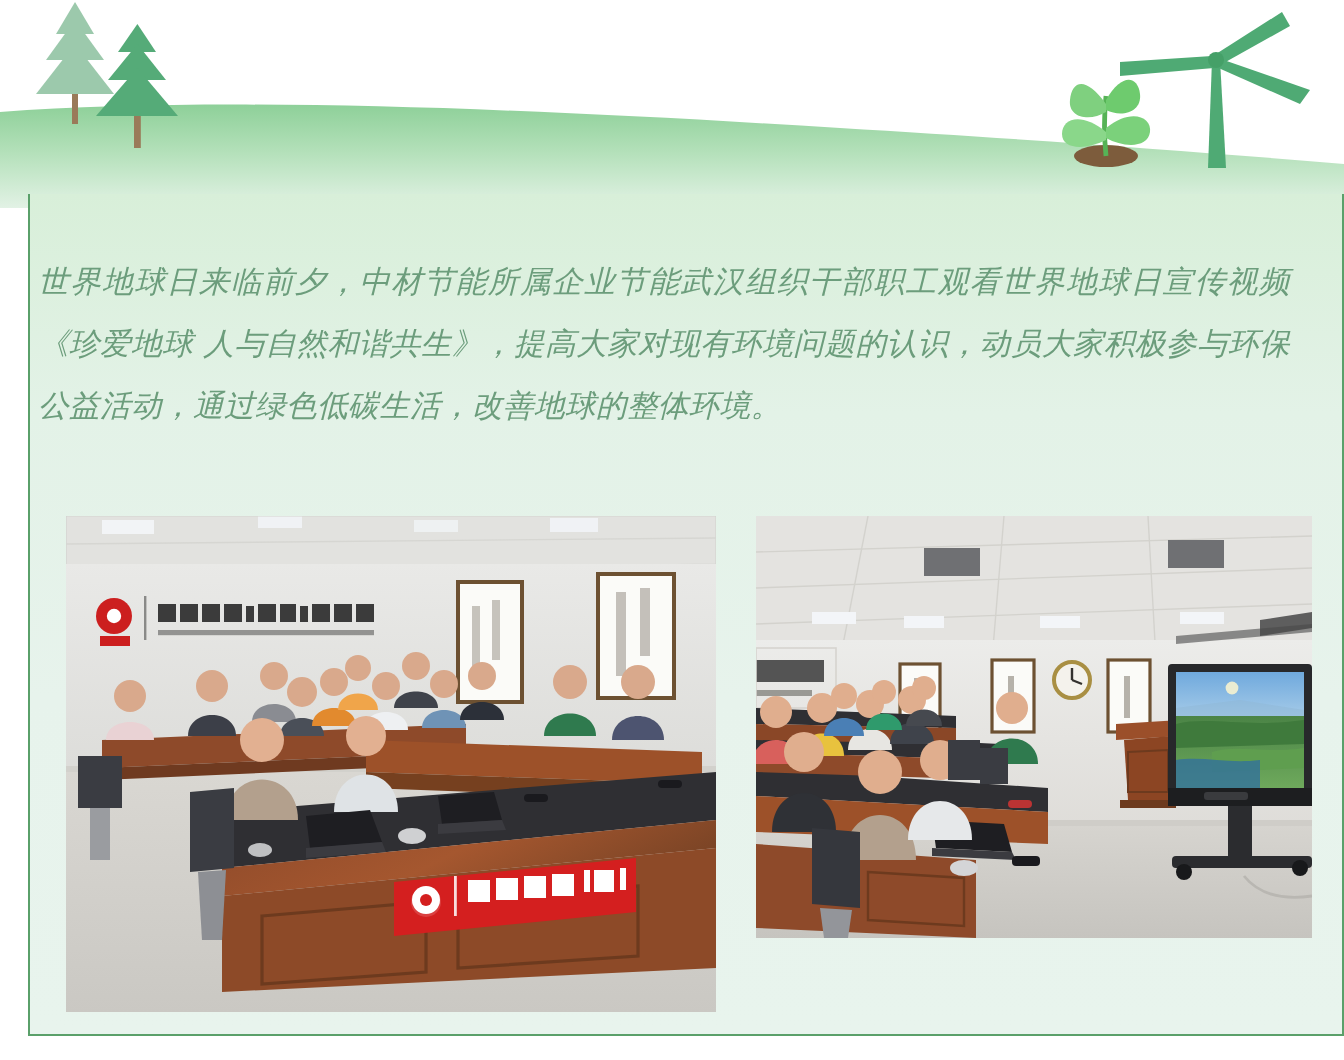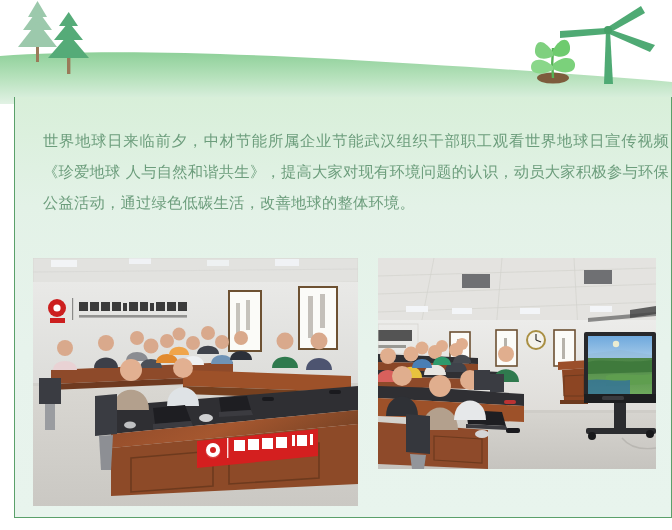--- a/index.html
+++ b/index.html
@@ -59,23 +59,24 @@
     position: absolute;
     left: 0;
     top: 0;
     right: 0;
     bottom: 0;
   }
 
   
   .article-body {
     position: absolute;
-    left: 28px;
+    left: 4px;
     top: 29px;
     width: 626px;
+    font-style: italic;
   }
   .article-paragraph {
     margin: 0;
     color: #6c9d7c;
     font-size: 15.3px;
     line-height: 31px;
     text-align: justify;
     text-justify: inter-ideograph;
     letter-spacing: 0.2px;
     font-family: "DejaVu Sans", "Liberation Sans", sans-serif;

